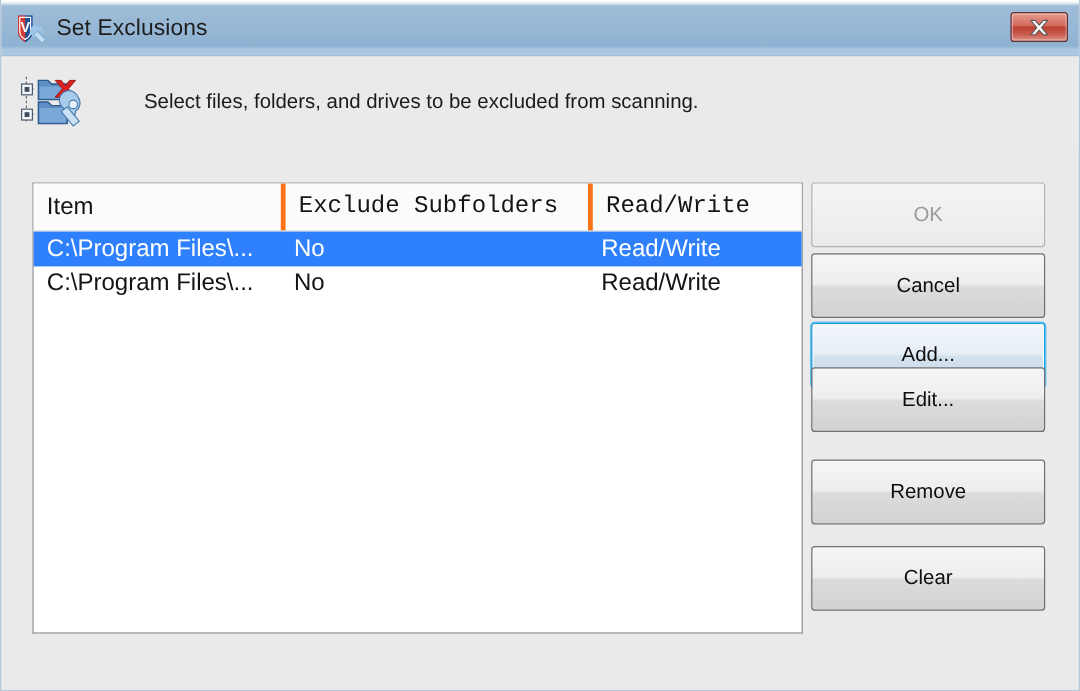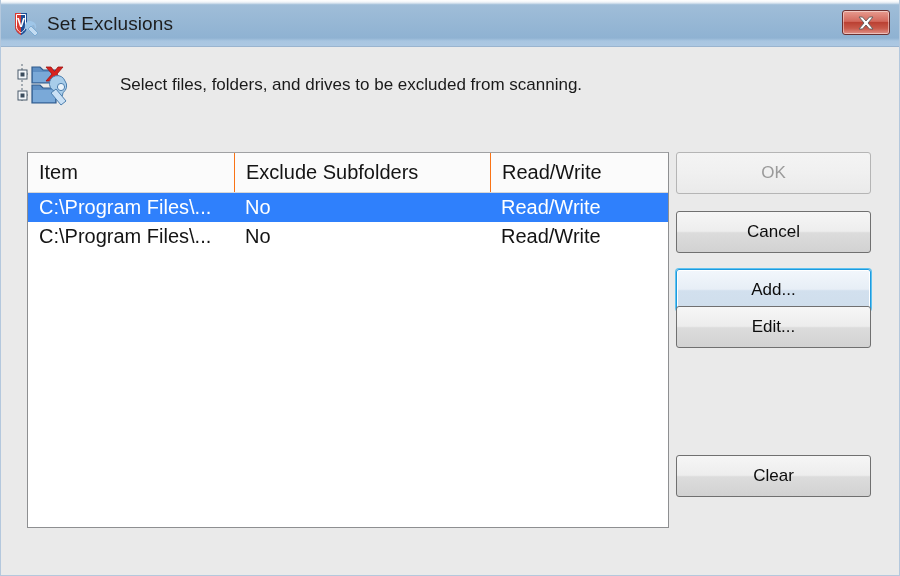--- a/index.html
+++ b/index.html
@@ -134,21 +134,21 @@
     height: 39px;
     line-height: 39px;
     box-sizing: border-box;
     font-size: 20px;
     color: #141414;
     padding-left: 11px;
     white-space: nowrap;
     overflow: hidden;
     cursor: default;
   }
-  .lv-header .hcell.sep { border-left: 1px solid #f97316; }
+  .lv-header .hcell.sep { border-left: 4px solid #f97316; font-family: Liberation Mono, monospace; }
 
   .lv-rows { position: relative; }
   .lv-row {
     position: relative;
     height: 29px;
     cursor: default;
   }
   .lv-row.selected { background: #2f80fc; }
   .lv-row .cell {
     position: absolute;
@@ -167,21 +167,21 @@
   
   .col-item  { left: 0px;   width: 206px; }
   .col-sub   { left: 206px; width: 256px; }
   .col-rw    { left: 462px; width: 180px; }
 
   
   .btn {
     position: absolute;
     left: 675px;
     width: 195px;
-    height: 42px;
+    height: 54px;
     box-sizing: border-box;
     border: 1px solid #707070;
     border-radius: 3px;
     background: linear-gradient(to bottom, #f6f6f6 0%, #ededed 48%, #dcdcdc 52%, #d2d2d2 100%);
     font-size: 17px;
     color: #0d0d0d;
     font-family: "Liberation Sans", sans-serif;
     text-align: center;
     line-height: 40px;
     cursor: pointer;
@@ -275,15 +275,16 @@
         <div class="cell col-sub">No</div>
         <div class="cell col-rw">Read/Write</div>
       </div>
     </div>
   </div>
 
   <button class="btn disabled" style="top:152px;" disabled="">OK</button>
   <button class="btn" style="top:211px;text-align:center;">Cancel</button>
   <button class="btn focused" style="top:269px;">Add...</button>
   <button class="btn" style="top:306px;text-align:center;">Edit...</button>
+  <button class="btn" style="top:383px;">Remove</button>
   <button class="btn" style="top:440px;margin-top:15px;">Clear</button>
 
 </div>
 
 </body></html>

